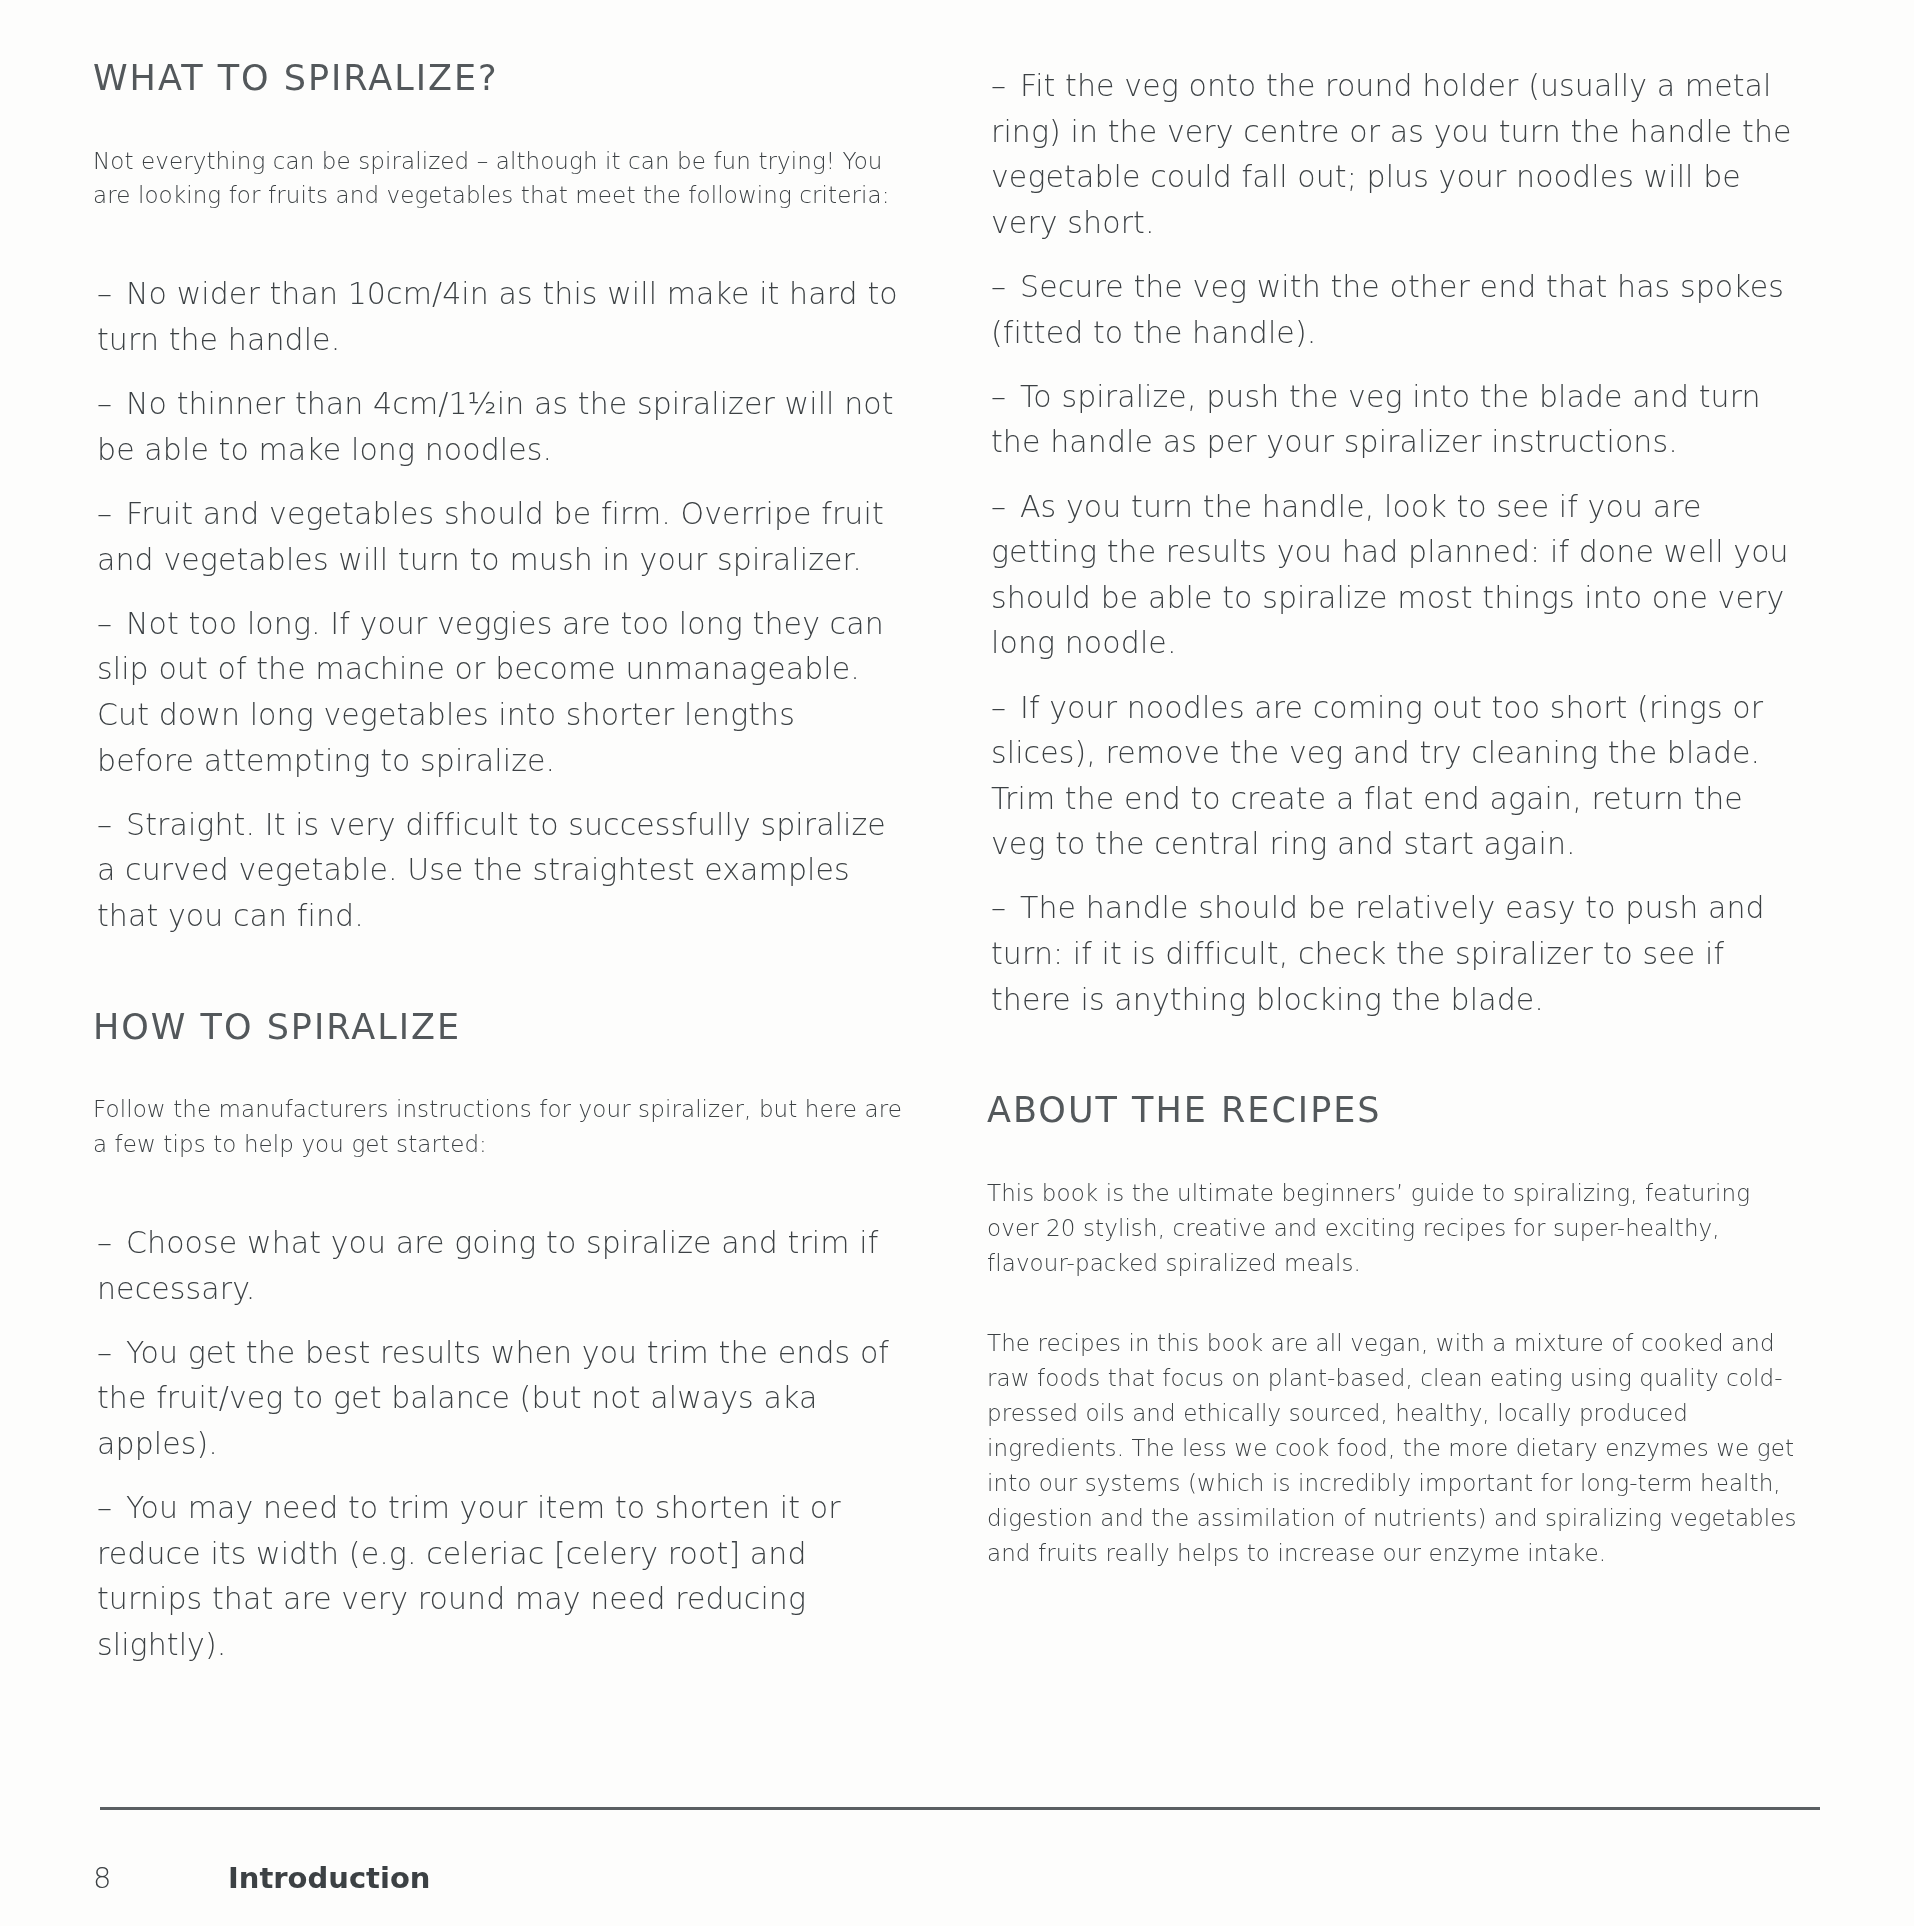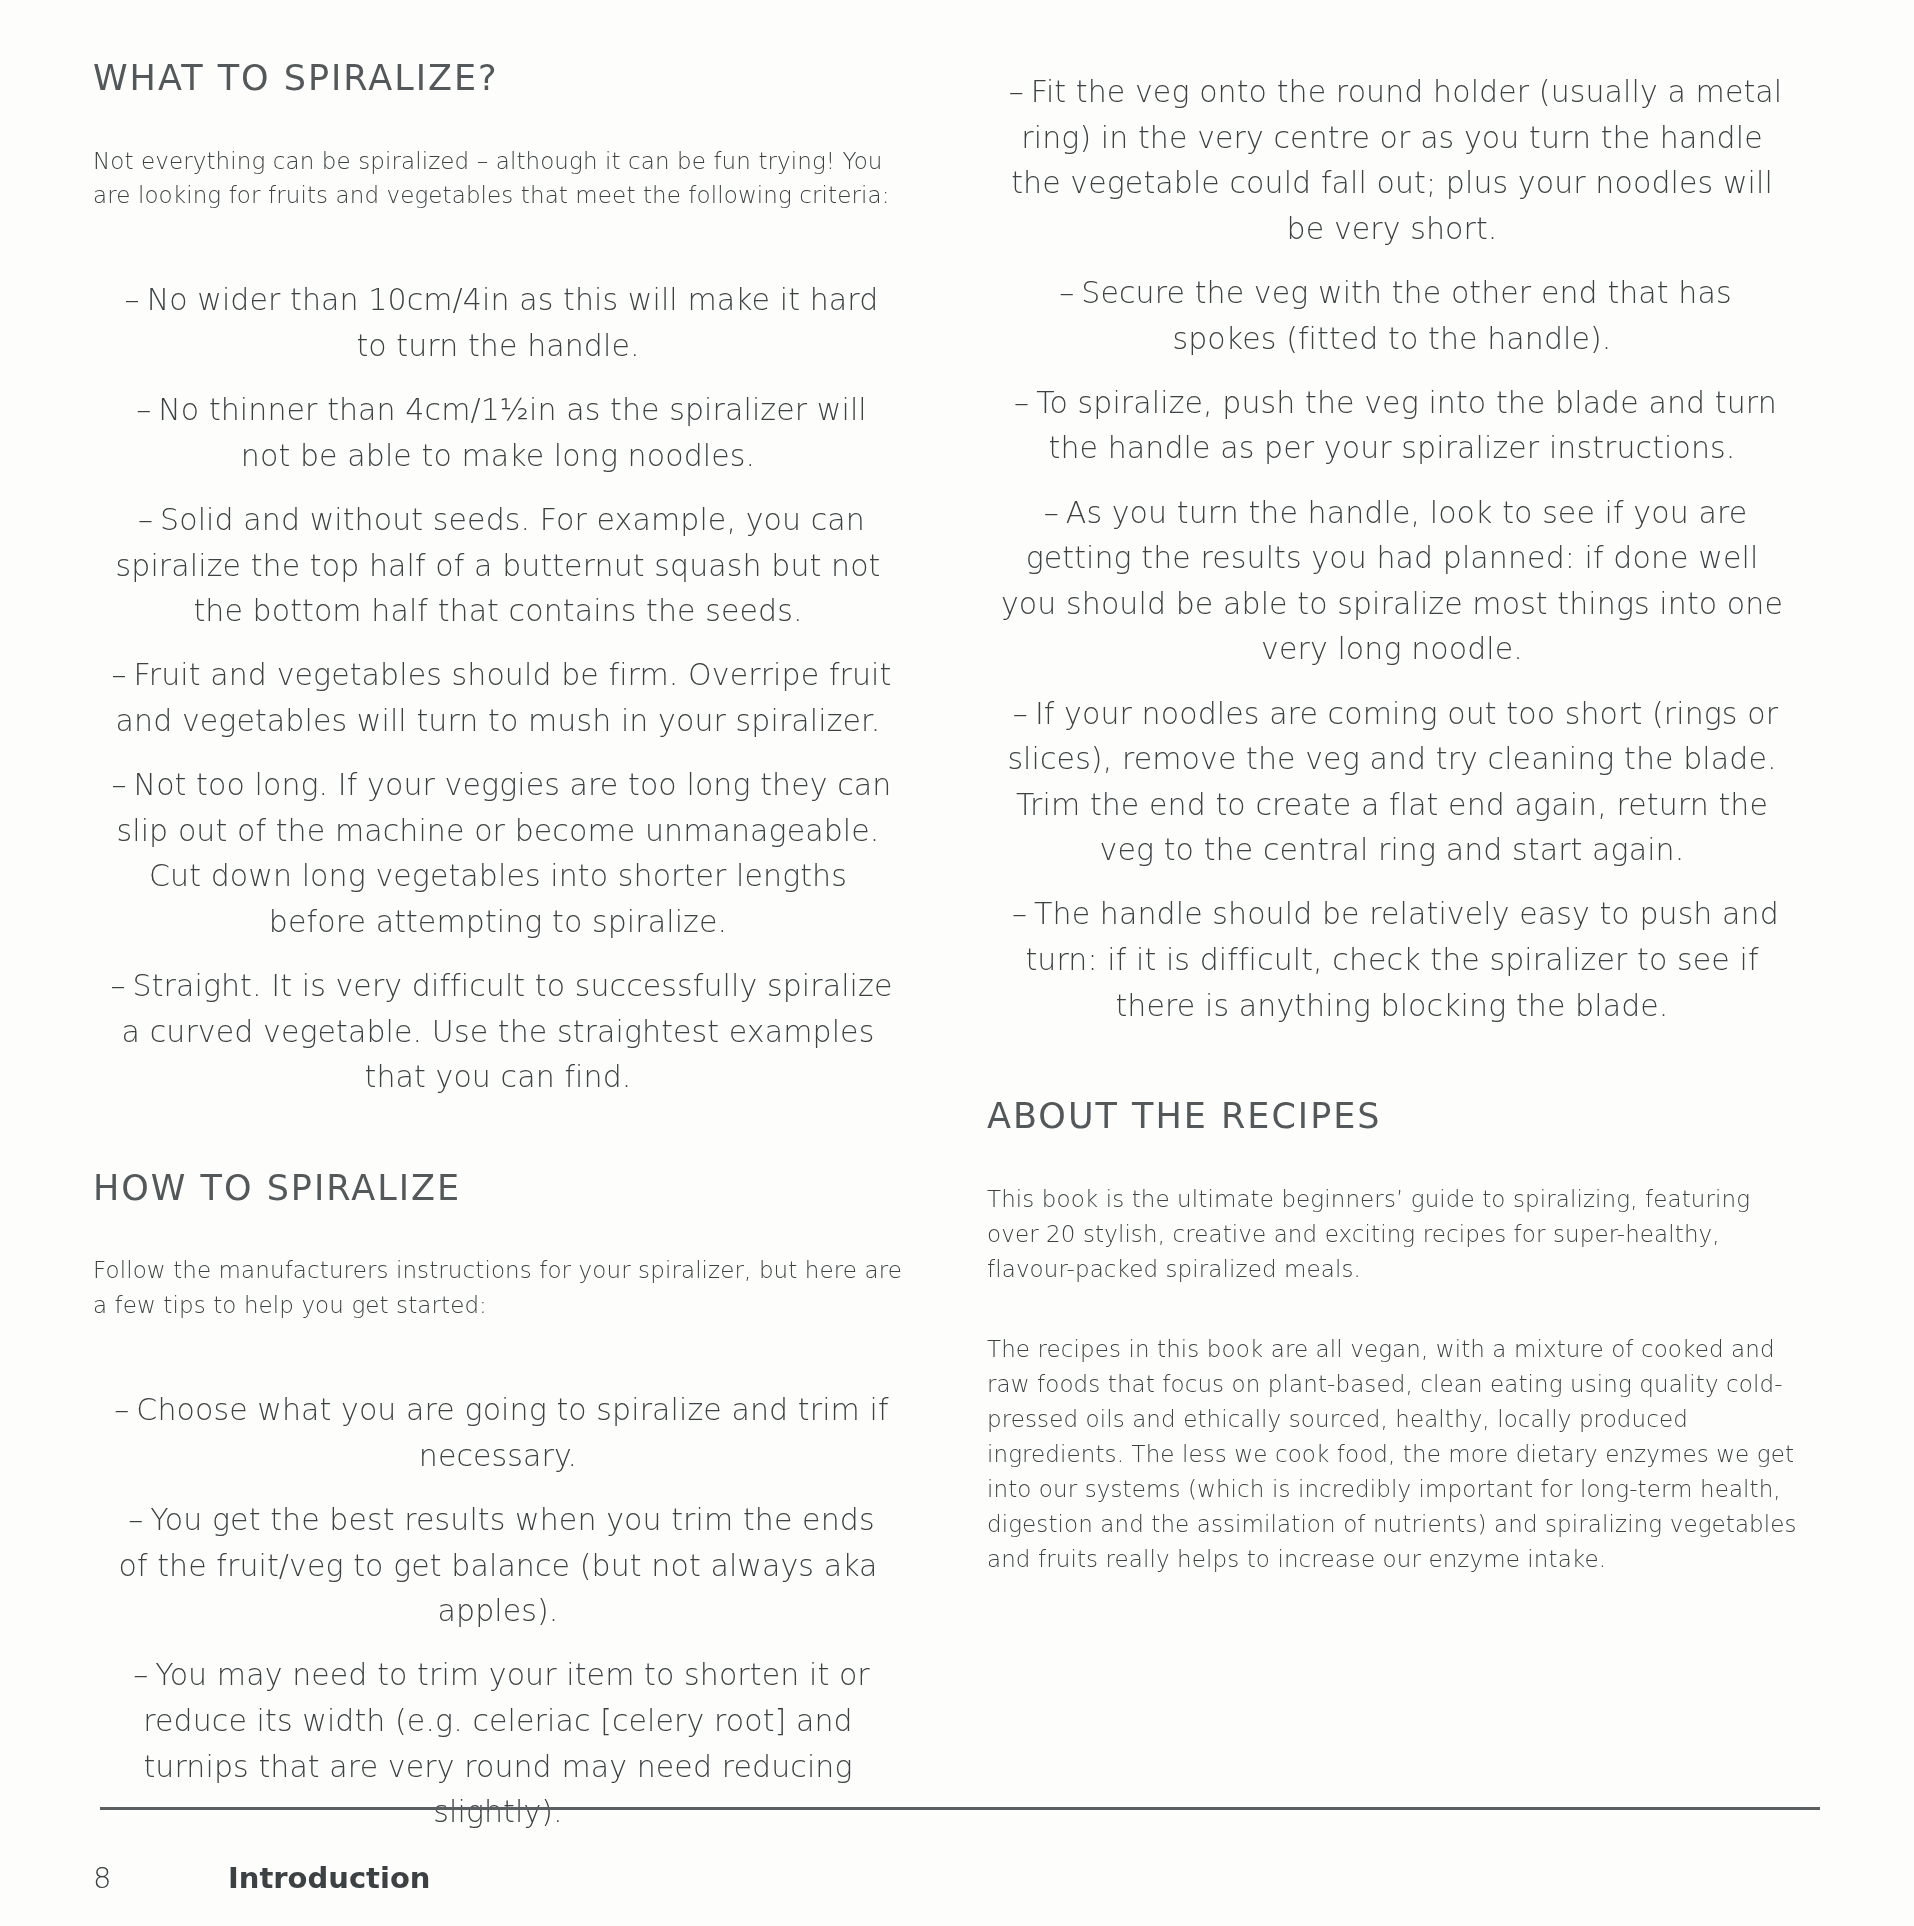--- a/index.html
+++ b/index.html
@@ -49,23 +49,22 @@
   p.body-text {
     font-size: 23px;
     line-height: 1.52;
     margin: 0 0 32px 0;
     color: #3c4144;
     font-weight: 300;
     letter-spacing: 0.1px;
   }
   ul.dash-list {
     list-style: none;
-    margin: 10px;
+    margin: 4px;
     padding: 0;
-    text-align: center;
   }
   ul.dash-list li {
     font-size: 30px;
     line-height: 1.52;
     margin: 0 0 18.6px 0;
     color: #3c4144;
     font-weight: 300;
     position: relative;
     padding-left: 0;
     letter-spacing: 0.1px;
@@ -118,21 +117,20 @@
 
       <h2 class="section-heading">WHAT TO SPIRALIZE?</h2>
 
       <p class="body-text">Not everything can be spiralized – although it can be fun trying! You are looking for fruits and vegetables that meet the following criteria:</p>
 
       <div class="intro-gap"></div>
 
       <ul class="dash-list">
         <li><span class="dash">–</span><span>No wider than 10cm/4in as this will make it hard to turn the handle.</span></li>
         <li><span class="dash">–</span><span>No thinner than 4cm/1½in as the spiralizer will not be able to make long noodles.</span></li>
-        <li><span class="dash">–</span><span>Solid and without seeds. For example, you can spiralize the top half of a butternut squash but not the bottom half that contains the seeds.</span></li>
         <li><span class="dash">–</span><span>Fruit and vegetables should be firm. Overripe fruit and vegetables will turn to mush in your spiralizer.</span></li>
         <li><span class="dash">–</span><span>Not too long. If your veggies are too long they can slip out of the machine or become unmanageable. Cut down long vegetables into shorter lengths before attempting to spiralize.</span></li>
         <li><span class="dash">–</span><span>Straight. It is very difficult to successfully spiralize a curved vegetable. Use the straightest examples that you can find.</span></li>
       </ul>
 
       <h2 class="section-heading spaced-top">HOW TO SPIRALIZE</h2>
 
       <p class="body-text">Follow the manufacturers instructions for your spiralizer, but here are a few tips to help you get started:</p>
 
       <div class="intro-gap"></div>

